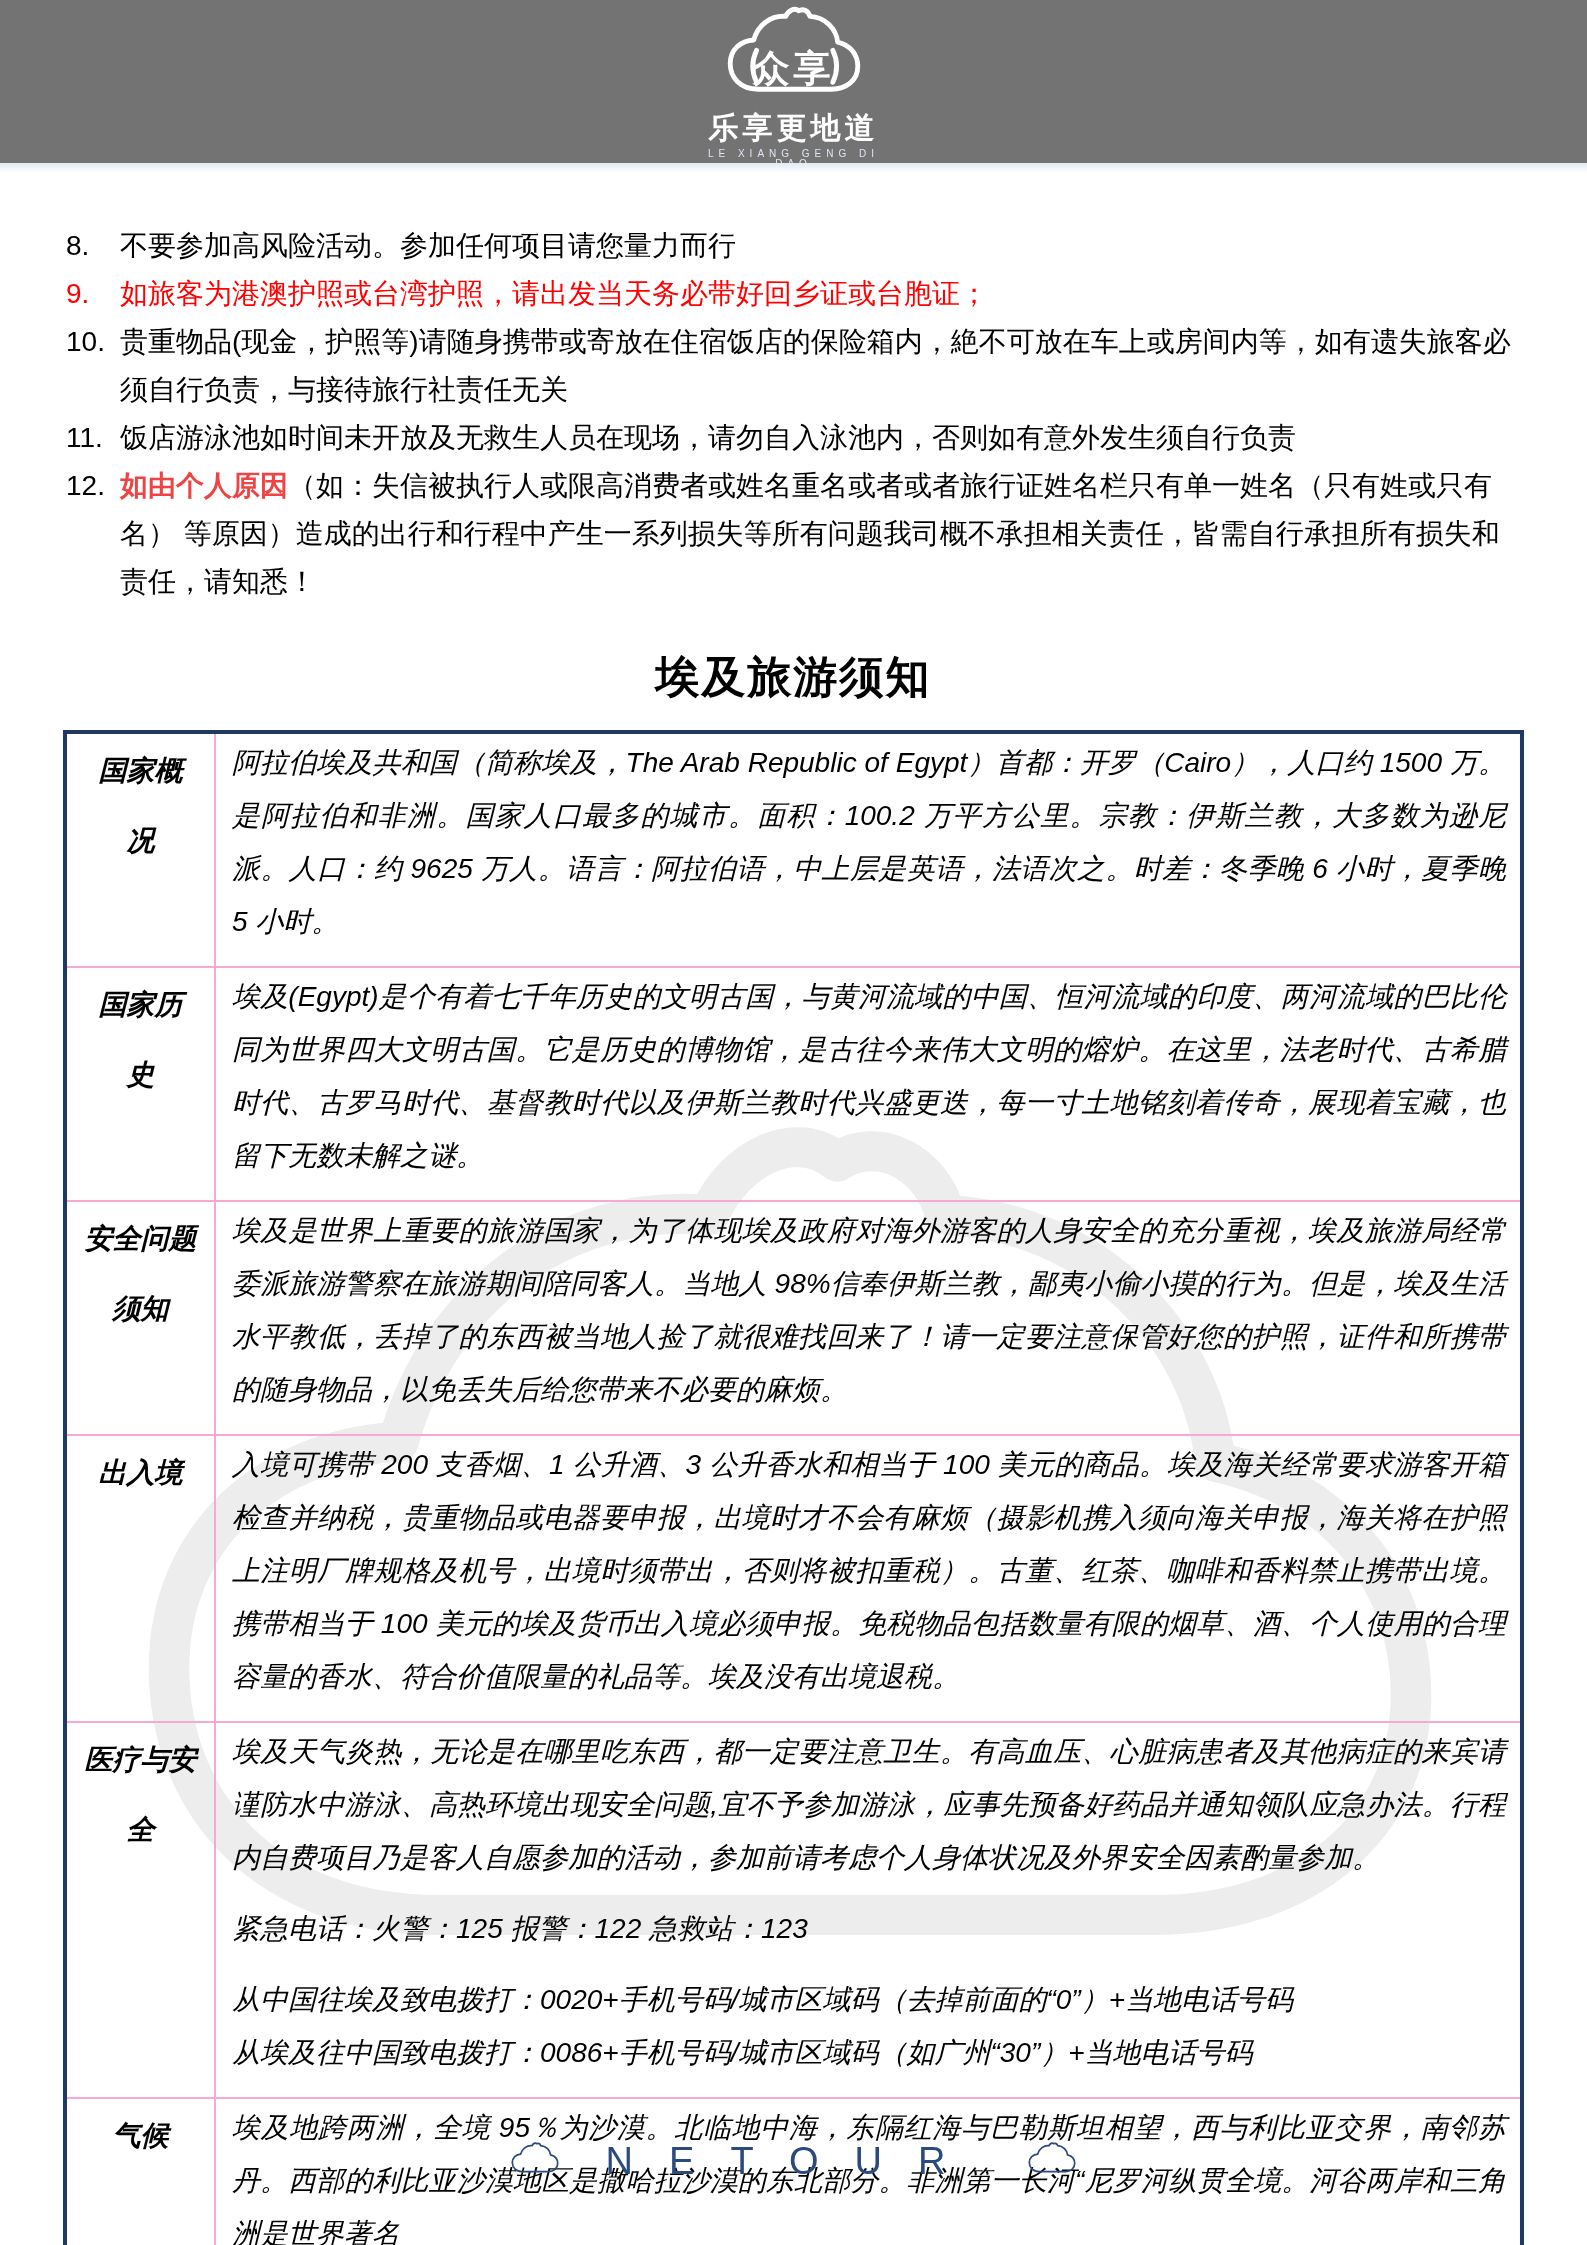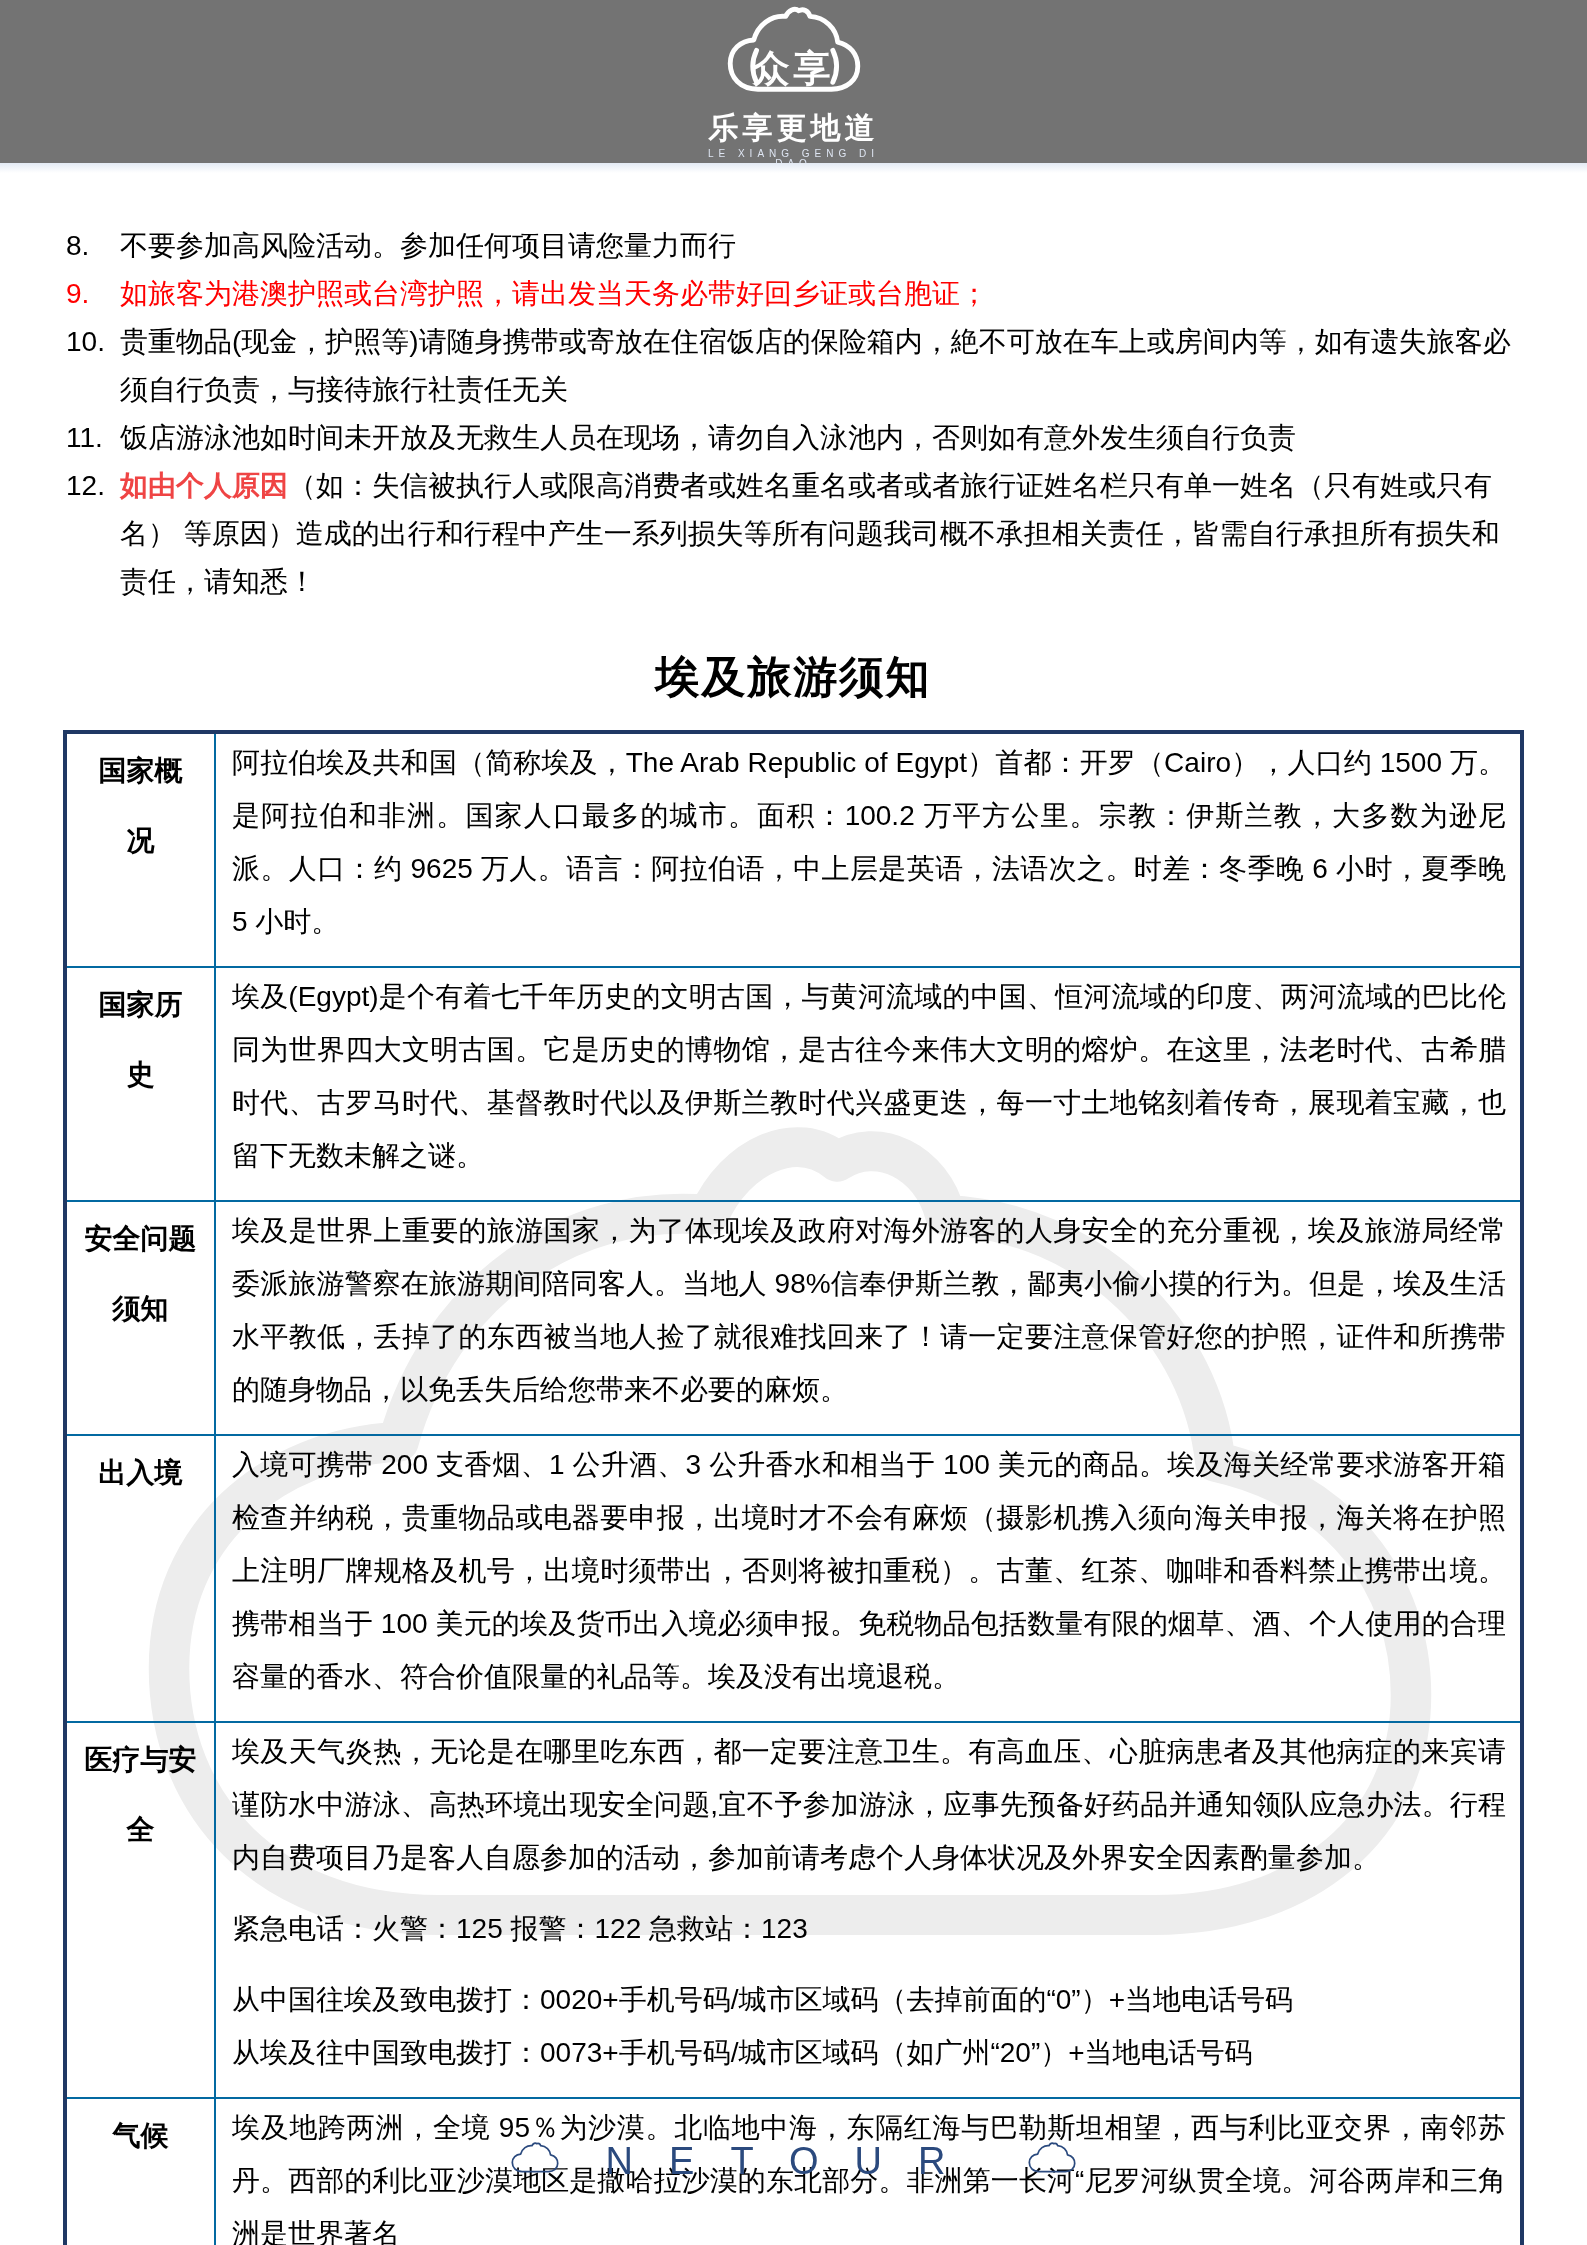--- a/index.html
+++ b/index.html
@@ -56,21 +56,21 @@
     letter-spacing:2px; z-index:1;
   }
 
   
   .info-table {
     position:absolute; top:730px; left:63px; width:1461px;
     border-collapse:collapse; z-index:1;
     border:4px solid #1F3864; border-bottom-width:7px;
     background:transparent;
   }
-  .info-table td { border:2px solid #0369a1; vertical-align:top; }
+  .info-table td { border:2px solid #f9a8d4; vertical-align:top;font-style:italic; }
   .rowhead {
     width:150px; font-size:28px; font-weight:bold; text-align:center;
     line-height:70px; padding:2px 6px; white-space:pre-line;
   }
   .rowbody {
     font-size:28px; line-height:53px; text-align:justify;
     padding:2px 14px 18px 16px;
   }
   .rowbody p { margin:0; }
   .rowbody p.gap { margin-top:18px; }
@@ -172,21 +172,21 @@
         <p>入境可携带 200 支香烟、1 公升酒、3 公升香水和相当于 100 美元的商品。埃及海关经常要求游客开箱检查并纳税，贵重物品或电器要申报，出境时才不会有麻烦（摄影机携入须向海关申报，海关将在护照上注明厂牌规格及机号，出境时须带出，否则将被扣重税）。古董、红茶、咖啡和香料禁止携带出境。携带相当于 100 美元的埃及货币出入境必须申报。免税物品包括数量有限的烟草、酒、个人使用的合理容量的香水、符合价值限量的礼品等。埃及没有出境退税。</p>
       </td>
     </tr>
     <tr class="r5">
       <td class="rowhead">医疗与安
 全</td>
       <td class="rowbody">
         <p>埃及天气炎热，无论是在哪里吃东西，都一定要注意卫生。有高血压、心脏病患者及其他病症的来宾请谨防水中游泳、高热环境出现安全问题,宜不予参加游泳，应事先预备好药品并通知领队应急办法。行程内自费项目乃是客人自愿参加的活动，参加前请考虑个人身体状况及外界安全因素酌量参加。</p>
         <p class="gap">紧急电话：火警：125 报警：122 急救站：123</p>
         <p class="gap">从中国往埃及致电拨打：0020+手机号码/城市区域码（去掉前面的“0”）+当地电话号码</p>
-        <p class="tight">从埃及往中国致电拨打：0073+手机号码/城市区域码（如广州“20”）+当地电话号码</p>
+        <p class="tight">从埃及往中国致电拨打：0086+手机号码/城市区域码（如广州“30”）+当地电话号码</p>
       </td>
     </tr>
     <tr class="r6">
       <td class="rowhead">气候</td>
       <td class="rowbody">
         <p>埃及地跨两洲，全境 95％为沙漠。北临地中海，东隔红海与巴勒斯坦相望，西与利比亚交界，南邻苏丹。西部的利比亚沙漠地区是撒哈拉沙漠的东北部分。非洲第一长河“尼罗河纵贯全境。河谷两岸和三角洲是世界著名</p>
       </td>
     </tr>
   </tbody>
 </table>

